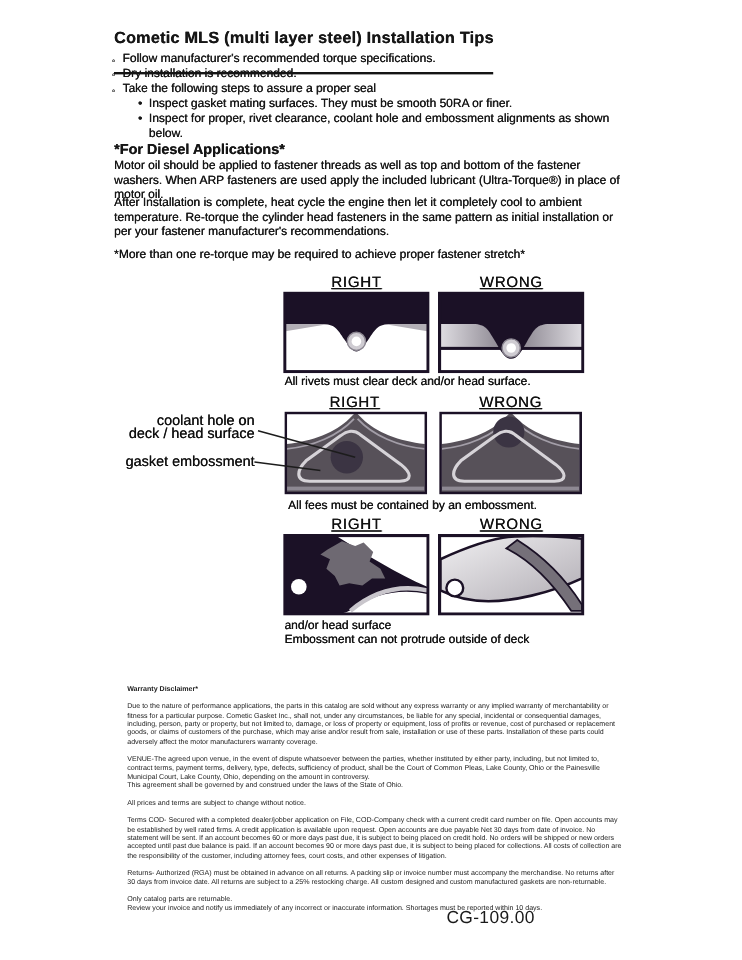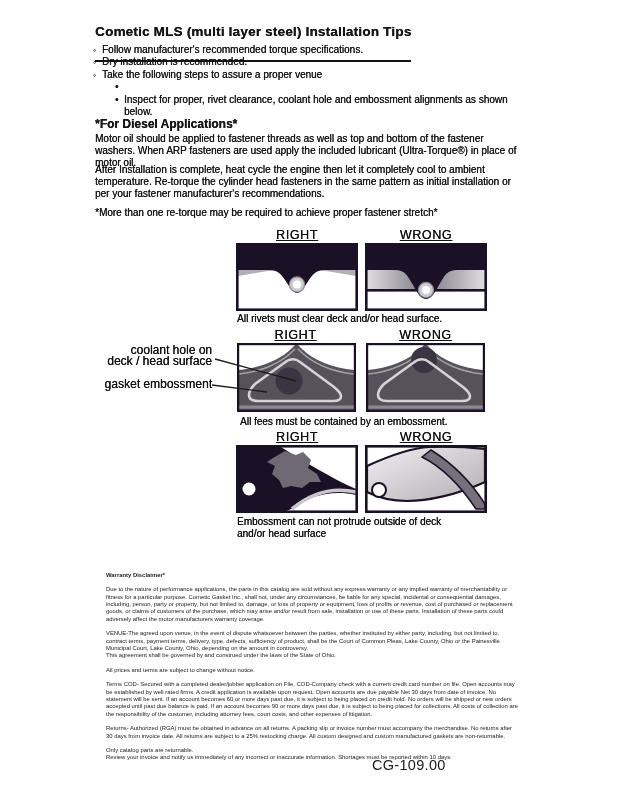--- a/index.html
+++ b/index.html
@@ -50,24 +50,25 @@
   <div class="b-row">
       <span class="mk">◦</span>
       <span>Follow manufacturer's recommended torque specifications.</span>
     </div>
   <div class="b-row">
       <span class="mk">◦</span>
       <span>Dry installation is recommended.</span>
     </div>
   <div class="b-row">
       <span class="mk">◦</span>
-      <span>Take the following steps to assure a proper venue</span>
+      <span>Take the following steps to assure a proper seal</span>
     </div>
   <div class="b-row sub">
       <span class="mk">•</span>
+      <span>Inspect gasket mating surfaces.  They must be smooth 50RA or finer.</span>
     </div>
   <div class="b-row sub">
       <span class="mk">•</span>
       <span>Inspect for proper, rivet clearance, coolant hole and embossment alignments as shown below.</span>
     </div>
 </div>
 
 <div class="abs thick" id="diesel-head">*For Diesel Applications*</div>
 <div class="abs thick" id="diesel-p1">Motor oil should be applied to fastener threads as well as top and bottom of the fastener washers. When ARP fasteners are used apply the included lubricant (Ultra-Torque®) in place of motor oil.</div>
 <div class="abs thick" id="diesel-p2">After Installation is complete, heat cycle the engine then let it completely cool to ambient temperature. Re-torque the cylinder head fasteners in the same pattern as initial installation or per your fastener manufacturer's recommendations.</div>
@@ -179,22 +180,22 @@
     </defs>
     <rect x="0" y="0" width="122" height="68" fill="#ffffff"></rect>
     <path d="M2,21 C26,10 46,3 64,2 C84,1 102,2 120,4 V37 C92,50 62,56 42,56 C27,56 12,52 2,47 Z" fill="url(#g3)" stroke="#1b1126" stroke-width="2.2"></path>
     <path d="M66,5 C90,20 108,40 120,59 L120,64 L111,64 C97,43 79,23 57,12 Z" fill="#757079" stroke="#1b1126" stroke-width="1.5"></path>
     <circle cx="14" cy="45" r="7" fill="#ffffff" stroke="#1b1126" stroke-width="2"></circle>
     <rect x="1.3" y="1.3" width="119.4" height="65.4" fill="none" stroke="#1b1126" stroke-width="2.6"></rect>
   </svg>
 </div>
 
 <div class="abs caption thick" style="left:237px;top:516px;">
+  <div>and/or head surface</div>
   <div>Embossment can not protrude outside of deck</div>
-  <div>and/or head surface</div>
 </div>
 
 <div class="abs" id="warranty">
   <div class="wh">Warranty Disclaimer*</div>
   <p>Due to the nature of performance applications, the parts in this catalog are sold without any express warranty or any implied warranty of merchantability or fitness for a particular purpose.  Cometic Gasket Inc., shall not, under any circumstances, be liable for any special, incidental or consequential damages, including, person, party or property, but not limited to, damage, or loss of property or equipment, loss of profits or revenue, cost of purchased or replacement goods, or claims of customers of the purchase, which may arise and/or result from sale, installation or use of these parts.  Installation of these parts could adversely affect the motor manufacturers warranty coverage.</p>
   <p style="margin-bottom:0;">VENUE-The agreed upon venue, in the event of dispute whatsoever between the parties, whether instituted by either party, including, but not limited to, contract terms, payment terms, delivery, type, defects, sufficiency of product, shall be the Court of Common Pleas, Lake County, Ohio or the Painesville Municipal Court, Lake County, Ohio, depending on the amount in controversy.</p>
   <p>This agreement shall be governed by and construed under the laws of the State of Ohio.</p>
   <p>All prices and terms are subject to change without notice.</p>
   <p>Terms COD- Secured with a completed dealer/jobber application on File, COD-Company check with a current credit card number on file.  Open accounts may be established by well rated firms.  A credit application is available upon request.  Open accounts are due payable Net 30 days from date of invoice.  No statement will be sent.  If an account becomes 60 or more days past due, it is subject to being placed on credit hold.  No orders will be shipped or new orders accepted until past due balance is paid.  If an account becomes 90 or more days past due, it is subject to being placed for collections.  All costs of collection are the responsibility of the customer, including attorney fees, court costs, and other expenses of litigation.</p>
   <p>Returns- Authorized (RGA) must be obtained in advance on all returns.  A packing slip or invoice number must accompany the merchandise.  No returns after 30 days from invoice date.  All returns are subject to a 25% restocking charge.  All custom designed and custom manufactured gaskets are non-returnable.</p>

